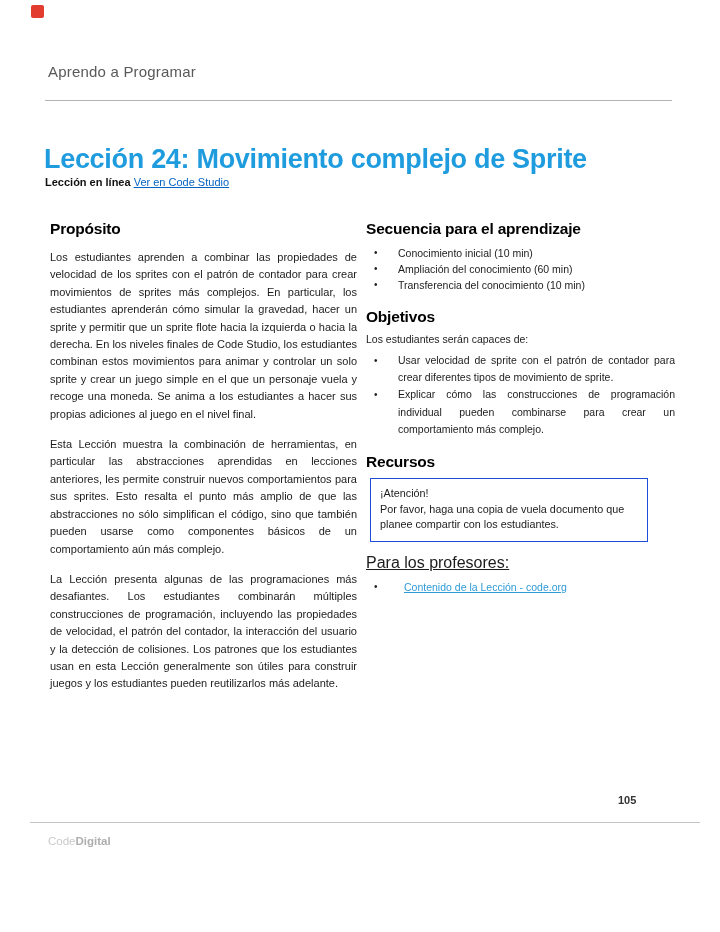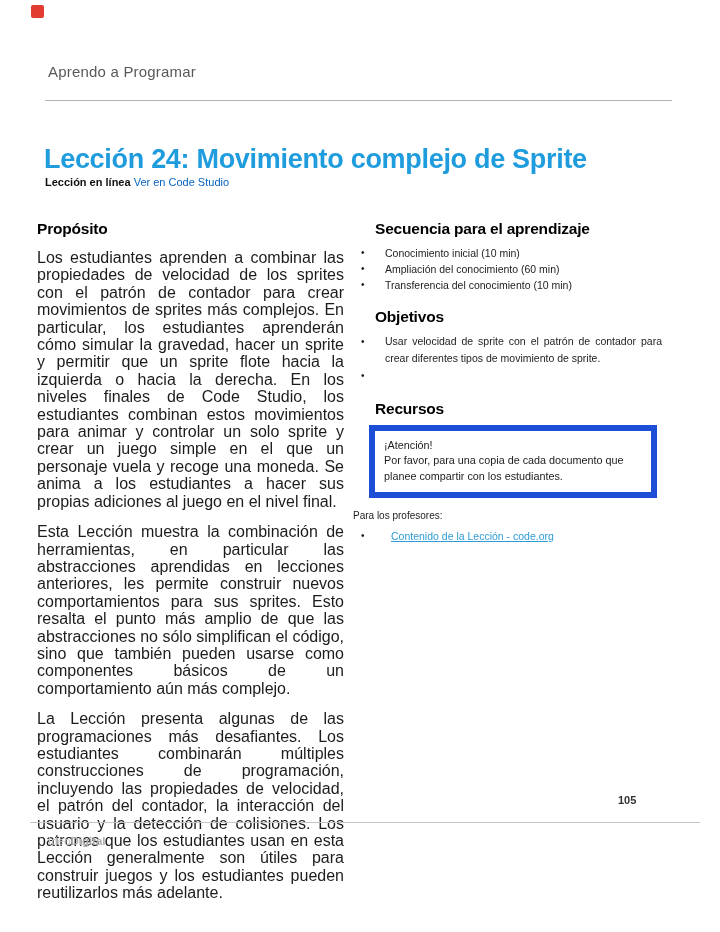--- a/index.html
+++ b/index.html
@@ -18,58 +18,58 @@
     position:absolute;left:45px;top:100px;width:627px;height:1px;background:#b3b3b3;
   }
   .page-title{
     position:absolute;left:44px;top:126px;width:640px;
     font-size:27px;font-weight:bold;color:#1f9cde;letter-spacing:-0.3px;white-space:nowrap;
   }
   .subtitle{
     position:absolute;left:45px;top:176px;font-size:11px;color:#111;
   }
   .subtitle .lbl{font-weight:bold;}
-  a.link{color:#0563c1;cursor:pointer;}
+  a.link{color:#0563c1;text-decoration:underline;cursor:pointer;}
   a.link-light{color:#2e9bd6;text-decoration:underline;cursor:pointer;margin-left:6px;}
 
   .columns{
-    position:absolute;left:37px;top:220px;width:640px;display:flex;gap:9px;
+    position:absolute;left:50px;top:220px;width:640px;display:flex;gap:9px;
   }
   .col-left{width:307px;}
   .col-right{width:309px;}
 
   h2{
     font-size:15.5px;font-weight:bold;color:#000;margin:0 0 11px 0;letter-spacing:-0.2px;
   }
-  .col-right h2{margin-bottom:7px;margin-left:22px;}
+  .col-right h2{margin-bottom:7px;}
   .col-left p{
-    font-size:16px;line-height:17.4px;text-align:justify;margin:0 0 13px 0;color:#1c1c1c;
+    font-size:11px;line-height:17.4px;text-align:justify;margin:0 0 13px 0;color:#1c1c1c;
   }
   ul.bullets{
     list-style:none;margin:0;padding:0;
   }
   ul.bullets li{
     display:flex;font-size:10.5px;line-height:16px;color:#1c1c1c;
   }
   ul.bullets li .dot{
     flex:0 0 24px;padding-left:8px;font-size:10px;
   }
   ul.bullets li .txt{flex:1;}
   ul.bullets.spaced li{line-height:17.2px;}
   ul.bullets.spaced li .txt{text-align:justify;}
   .intro{
     font-size:10.5px;margin:0 0 7px 0;color:#1c1c1c;
   }
   .mt{margin-top:15px;}
   .attention-box{
-    border:6px solid #1d4ed8;width:258px;padding:7px 9px 8px 9px;
-    font-size:10.8px;line-height:15.5px;color:#1c1c1c;margin:2px 0 12px 16px;
+    border:1px solid #1d4ed8;width:258px;padding:7px 9px 8px 9px;
+    font-size:10.8px;line-height:15.5px;color:#1c1c1c;margin:2px 0 12px 4px;
   }
   .teachers-label{
-    font-size:10px;margin:8px 0 7px 0;color:#1c1c1c;
+    font-size:16px;margin:8px 0 7px 0;color:#1c1c1c;text-decoration:underline;
   }
   .footer-rule{
     position:absolute;left:30px;top:822px;width:670px;height:1px;background:#c4c4c4;
   }
   .footer-brand{
     position:absolute;left:48px;top:835px;font-size:11.5px;
   }
   .footer-brand .b1{color:#c9c9c9;}
   .footer-brand .b2{color:#aeaeae;font-weight:bold;}
   .page-number{
@@ -112,44 +112,46 @@
         <span class="dot">•</span>
         <span class="txt">Ampliación del conocimiento (60 min)</span>
       </li>
       <li>
         <span class="dot">•</span>
         <span class="txt">Transferencia del conocimiento (10 min)</span>
       </li>
     </ul>
 
     <h2 class="mt">Objetivos</h2>
+    <p class="intro">Los estudiantes serán capaces de:</p>
     <ul class="bullets spaced">
       <li>
         <span class="dot">•</span>
         <span class="txt">Usar velocidad de sprite con el patrón de contador para crear diferentes tipos de movimiento de sprite.</span>
       </li>
       <li>
         <span class="dot">•</span>
+        <span class="txt">Explicar cómo las construcciones de programación individual pueden combinarse para crear un comportamiento más complejo.</span>
       </li>
     </ul>
 
     <h2 class="mt">Recursos</h2>
     <div class="attention-box">
       <div>¡Atención!</div>
-      <div>Por favor, para una copia de cada documento que planee compartir con los estudiantes.</div>
+      <div>Por favor, haga una copia de vuela documento que planee compartir con los estudiantes.</div>
     </div>
 
     <p class="teachers-label">Para los profesores:</p>
     <ul class="bullets">
       <li>
         <span class="dot">•</span>
         <span class="txt"><a class="link-light">Contenido de la Lección - code.org</a></span>
       </li>
     </ul>
   </div>
 
 </div>
 
 <div class="footer-rule"></div>
 <div class="footer-brand">
-  <span class="b1">Ideo</span><span class="b2">Digital</span>
+  <span class="b1">Code</span><span class="b2">Digital</span>
 </div>
 <div class="page-number">105</div>
 
 </body></html>

